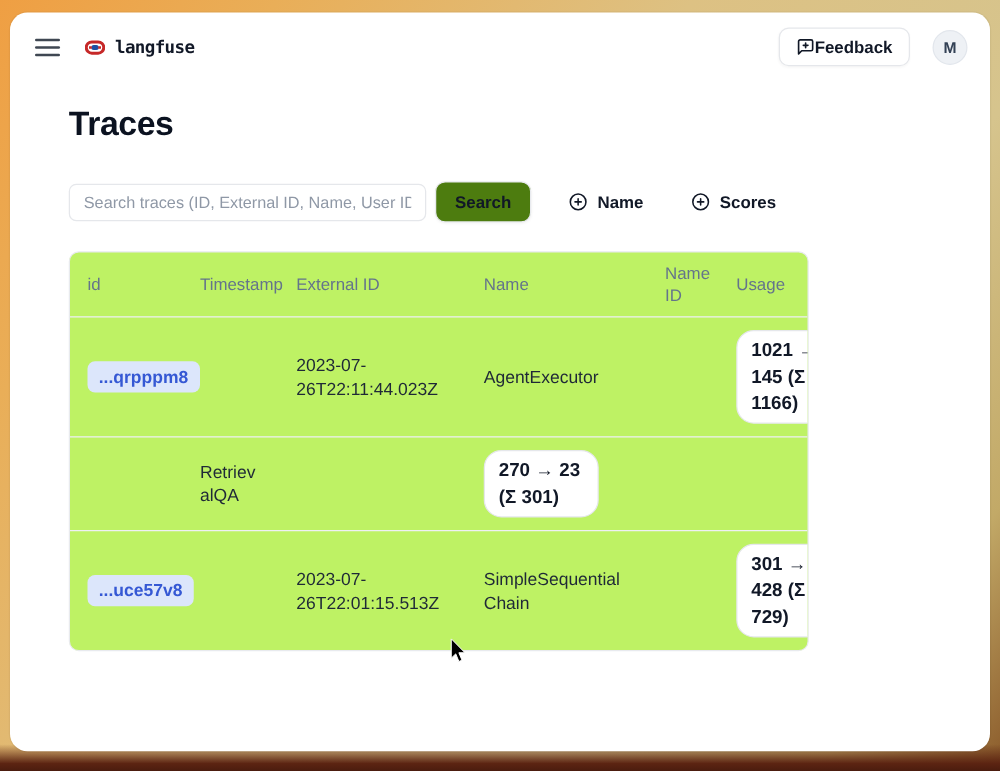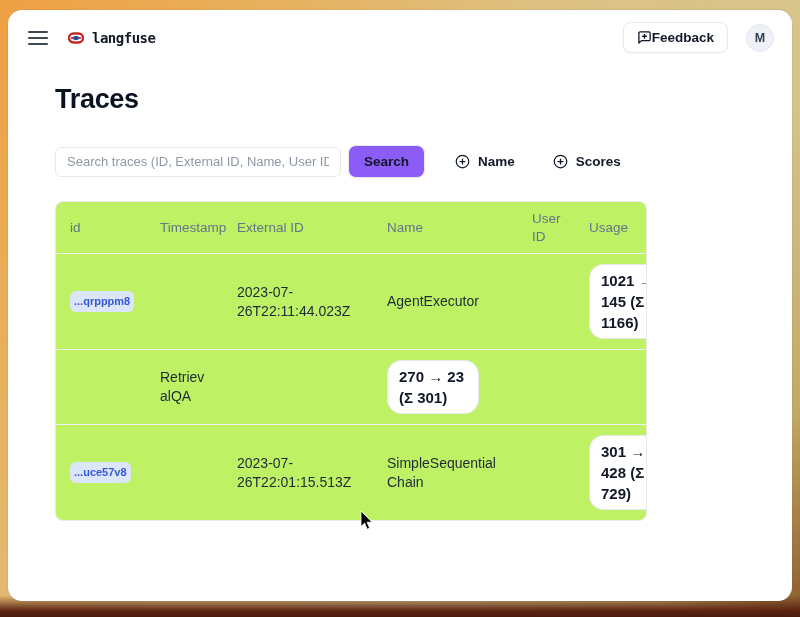--- a/index.html
+++ b/index.html
@@ -60,21 +60,21 @@
   }
   .search-input {
     width: 286px; height: 30px;
     border: 1px solid #e5e7eb; border-radius: 6px;
     padding: 0 11px; font-size: 13px; color: #111827;
     font-family: inherit; background: #fff; outline: none;
   }
   .search-input::placeholder { color: #8f98a6; }
   .search-btn {
     margin-left: 7px; height: 33px;
-    background: #8b5cf6; border: 1px solid #e8eaee; border-radius: 8px;
+    background: #4d7c0f; border: 1px solid #e8eaee; border-radius: 8px;
     padding: 0 15px; font-size: 13.5px; font-weight: 600; color: #111827;
     cursor: pointer; box-shadow: 0 1px 2px rgba(0,0,0,0.04);
     font-family: inherit;
   }
   .filter-btn {
     margin-left: 22px;
     display: flex; align-items: center; gap: 8px;
     background: transparent; border: none; padding: 6px 8px;
     font-size: 13.5px; font-weight: 600; color: #111827;
     cursor: pointer; font-family: inherit;
@@ -98,22 +98,22 @@
     min-height: 40px; line-height: 1.3;
   }
   .tbody .trow { border-top: 1px solid #eef0f3; min-height: 59px; }
   .tbody .cell {
     padding: 10px 14px; display: flex; align-items: center;
     font-size: 14px; color: #1f2937; line-height: 1.35;
     word-break: break-word;
   }
   .id-pill {
     background: #dce6fb; color: #3558d4;
-    font-size: 11px; font-weight: 600;
-    padding: 3px 4px; border-radius: 6px;
+    font-size: 14px; font-weight: 600;
+    padding: 3px 9px; border-radius: 6px;
     cursor: pointer; white-space: nowrap;
   }
   .usage-pill {
     border: 1px solid #e5e7eb; border-radius: 14px;
     padding: 5px 11px; font-size: 15px; font-weight: 600; color: #111827;
     max-width: 92px; line-height: 1.4; background: #fff;
   }
   .icon-svg { display: block; }
   
   .cursor { position: absolute; left: 360px; top: 511px; pointer-events: none; z-index: 50; }
@@ -189,21 +189,21 @@
       </button>
     </div>
 
     <div class="table">
       <div class="thead">
         <div class="trow">
           <div class="cell">id</div>
           <div class="cell">Timestamp</div>
           <div class="cell">External ID</div>
           <div class="cell">Name</div>
-          <div class="cell">User ID</div>
+          <div class="cell">Name ID</div>
           <div class="cell">Usage</div>
           <div class="cell">Scores</div>
         </div>
       </div>
       <div class="tbody">
 
         <div class="trow">
           <div class="cell">
               <span class="id-pill">...qrpppm8</span>
             </div>

